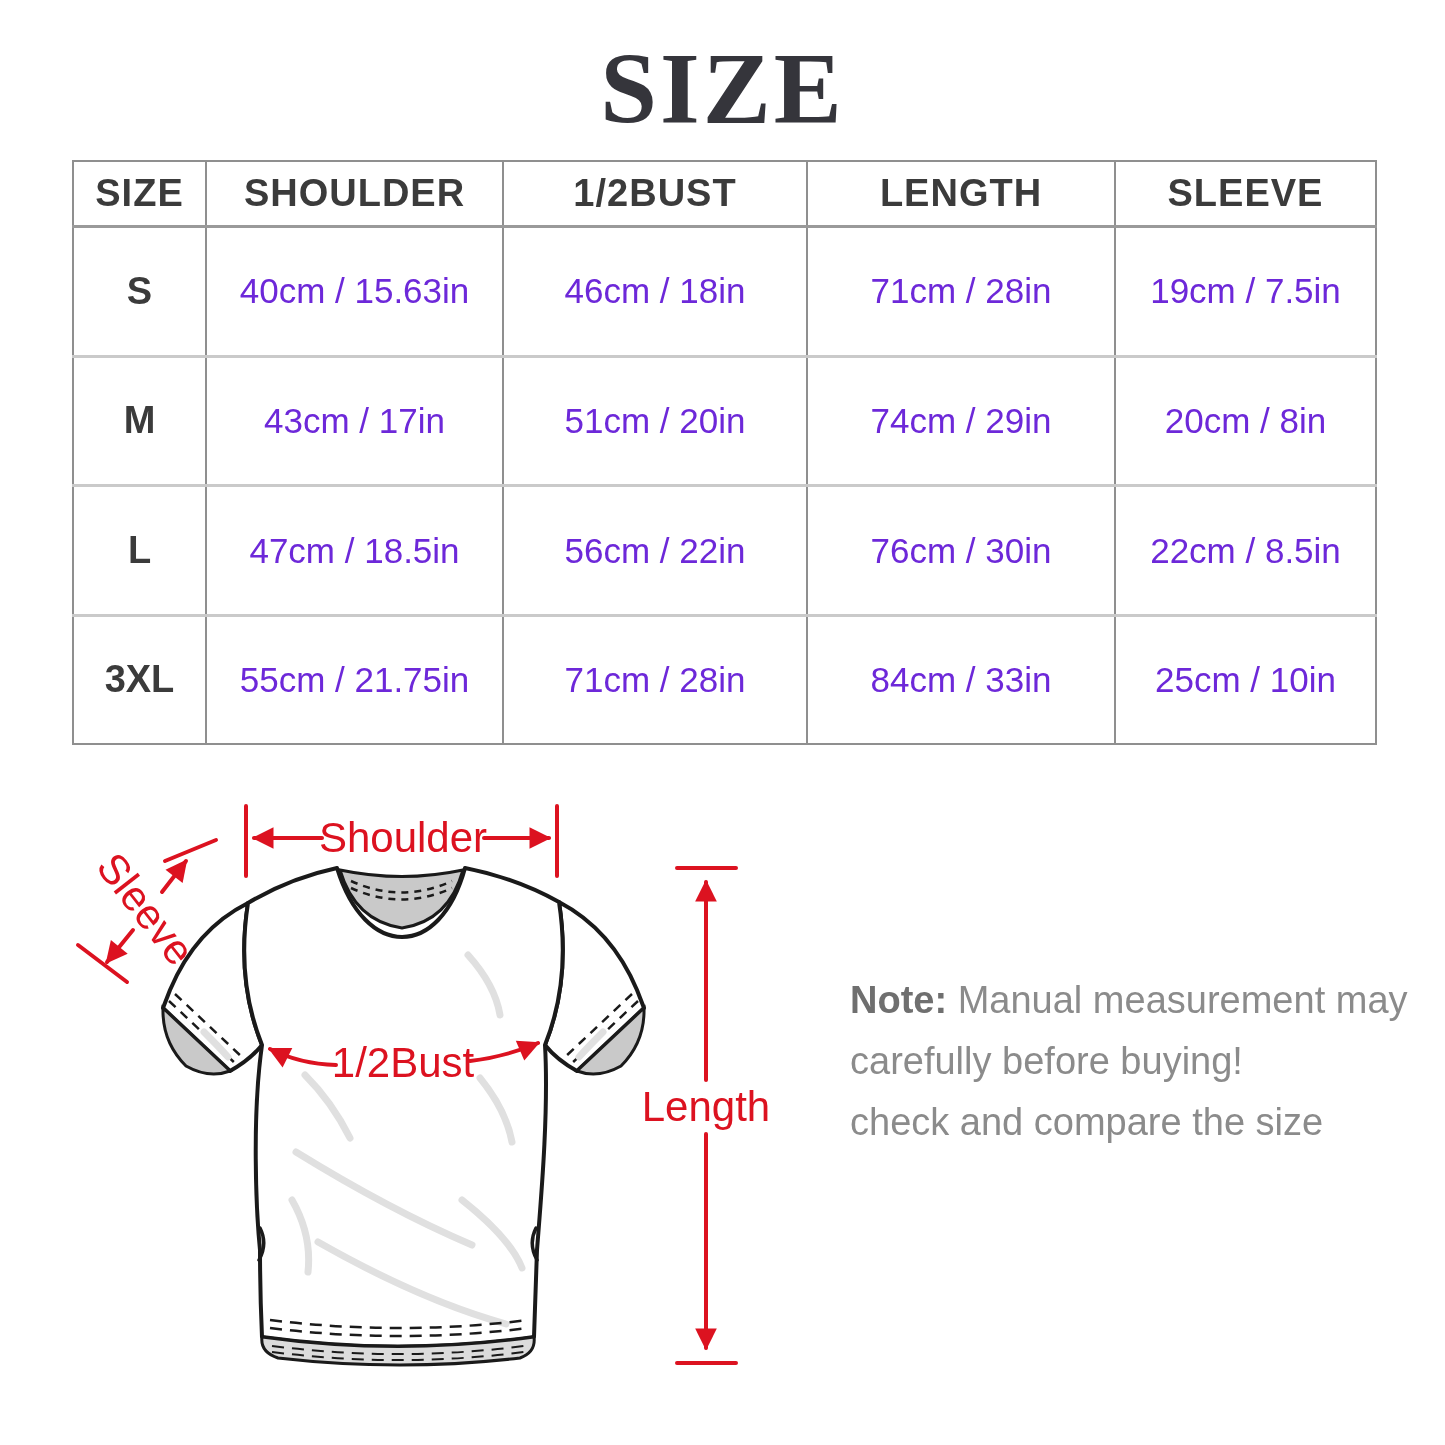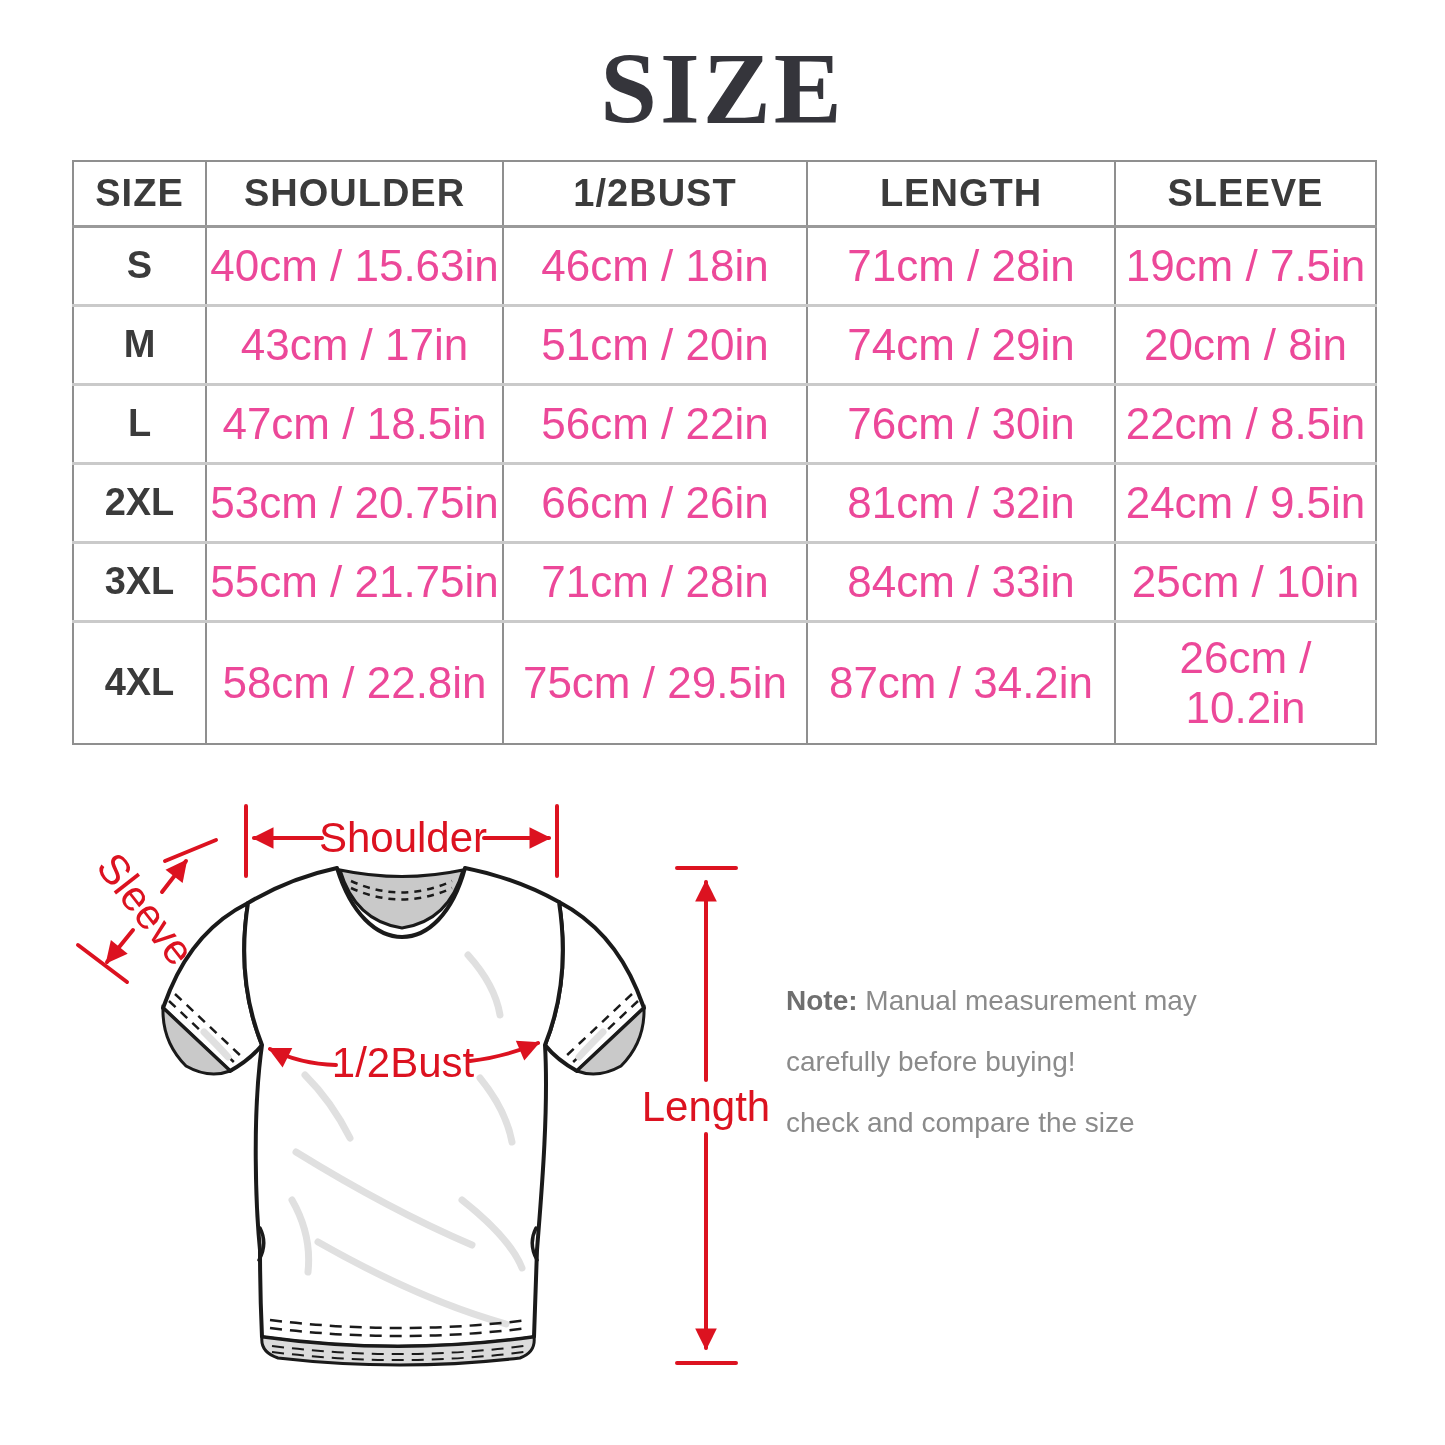--- a/index.html
+++ b/index.html
@@ -10,28 +10,28 @@
          font-family:"Liberation Serif",serif;font-weight:bold;font-size:102px;
          color:#35353b;letter-spacing:3px;}
 
   table.size-table{position:absolute;left:72px;top:160px;width:1303px;height:585px;
         border-collapse:collapse;table-layout:fixed;background:#fff;
         border:2px solid #8f8f8f;}
   .size-table th,.size-table td{border-left:2px solid #8f8f8f;text-align:center;
         vertical-align:middle;padding:0;}
   .size-table thead th{font-weight:bold;font-size:38px;color:#3b3b3b;letter-spacing:1px;
         border-bottom:3px solid #9a9a9a;height:63px;}
-  .size-table tbody td{font-size:44px;color:#ec4899;height:63px;border-top:3px solid #cacaca;}
+  .size-table tbody td{font-size:35px;color:#6d28d9;height:63px;border-top:3px solid #cacaca;}
   .size-table tbody tr:first-child td{border-top:none;}
   .size-table tbody td:first-child{font-weight:bold;font-size:38px;color:#3b3b3b;}
 
   .diagram{position:absolute;left:0;top:780px;width:780px;height:665px;}
 
-  .note{position:absolute;left:786px;top:970px;width:580px;
-        font-size:28px;line-height:61px;color:#8b8b8b;}
+  .note{position:absolute;left:850px;top:970px;width:580px;
+        font-size:38px;line-height:61px;color:#8b8b8b;}
   .note .nb{font-weight:bold;color:#6f6f6f;}
 </style>
 </head>
 <body>
 
 <div class="page">
 
   <div class="title">SIZE</div>
 
   <table class="size-table">
@@ -67,39 +67,25 @@
         <td>20cm / 8in</td>
       </tr>
       <tr>
         <td>L</td>
         <td>47cm / 18.5in</td>
         <td>56cm / 22in</td>
         <td>76cm / 30in</td>
         <td>22cm / 8.5in</td>
       </tr>
       <tr>
-        <td>2XL</td>
-        <td>53cm / 20.75in</td>
-        <td>66cm / 26in</td>
-        <td>81cm / 32in</td>
-        <td>24cm / 9.5in</td>
-      </tr>
-      <tr>
         <td>3XL</td>
         <td>55cm / 21.75in</td>
         <td>71cm / 28in</td>
         <td>84cm / 33in</td>
         <td>25cm / 10in</td>
-      </tr>
-      <tr>
-        <td>4XL</td>
-        <td>58cm / 22.8in</td>
-        <td>75cm / 29.5in</td>
-        <td>87cm / 34.2in</td>
-        <td>26cm / 10.2in</td>
       </tr>
     </tbody>
   </table>
 
   <div class="diagram">
     <svg viewBox="0 0 780 665" width="780" height="665" xmlns="http://www.w3.org/2000/svg">
       <defs>
         <marker id="arr" viewBox="0 0 12 12" refX="10" refY="6" markerWidth="26" markerHeight="26" markerUnits="userSpaceOnUse" orient="auto">
           <path d="M1,1 L11,6 L1,11 Z" fill="#dc1220"></path>
         </marker>

